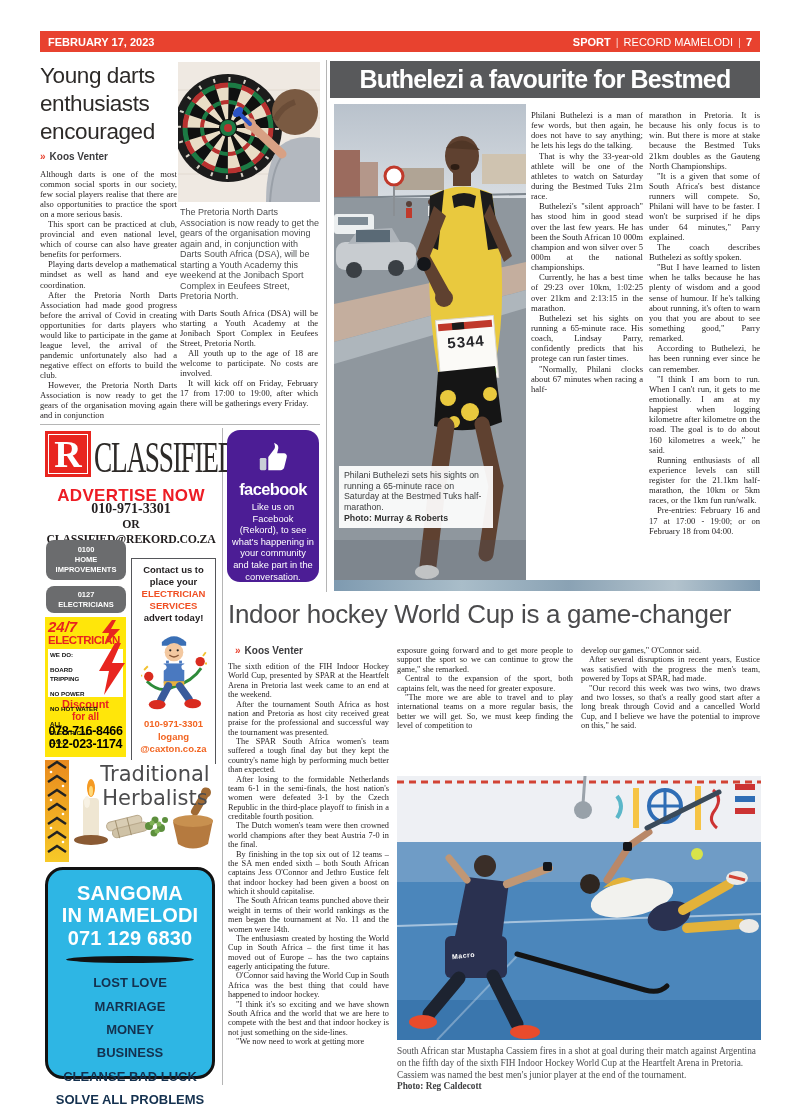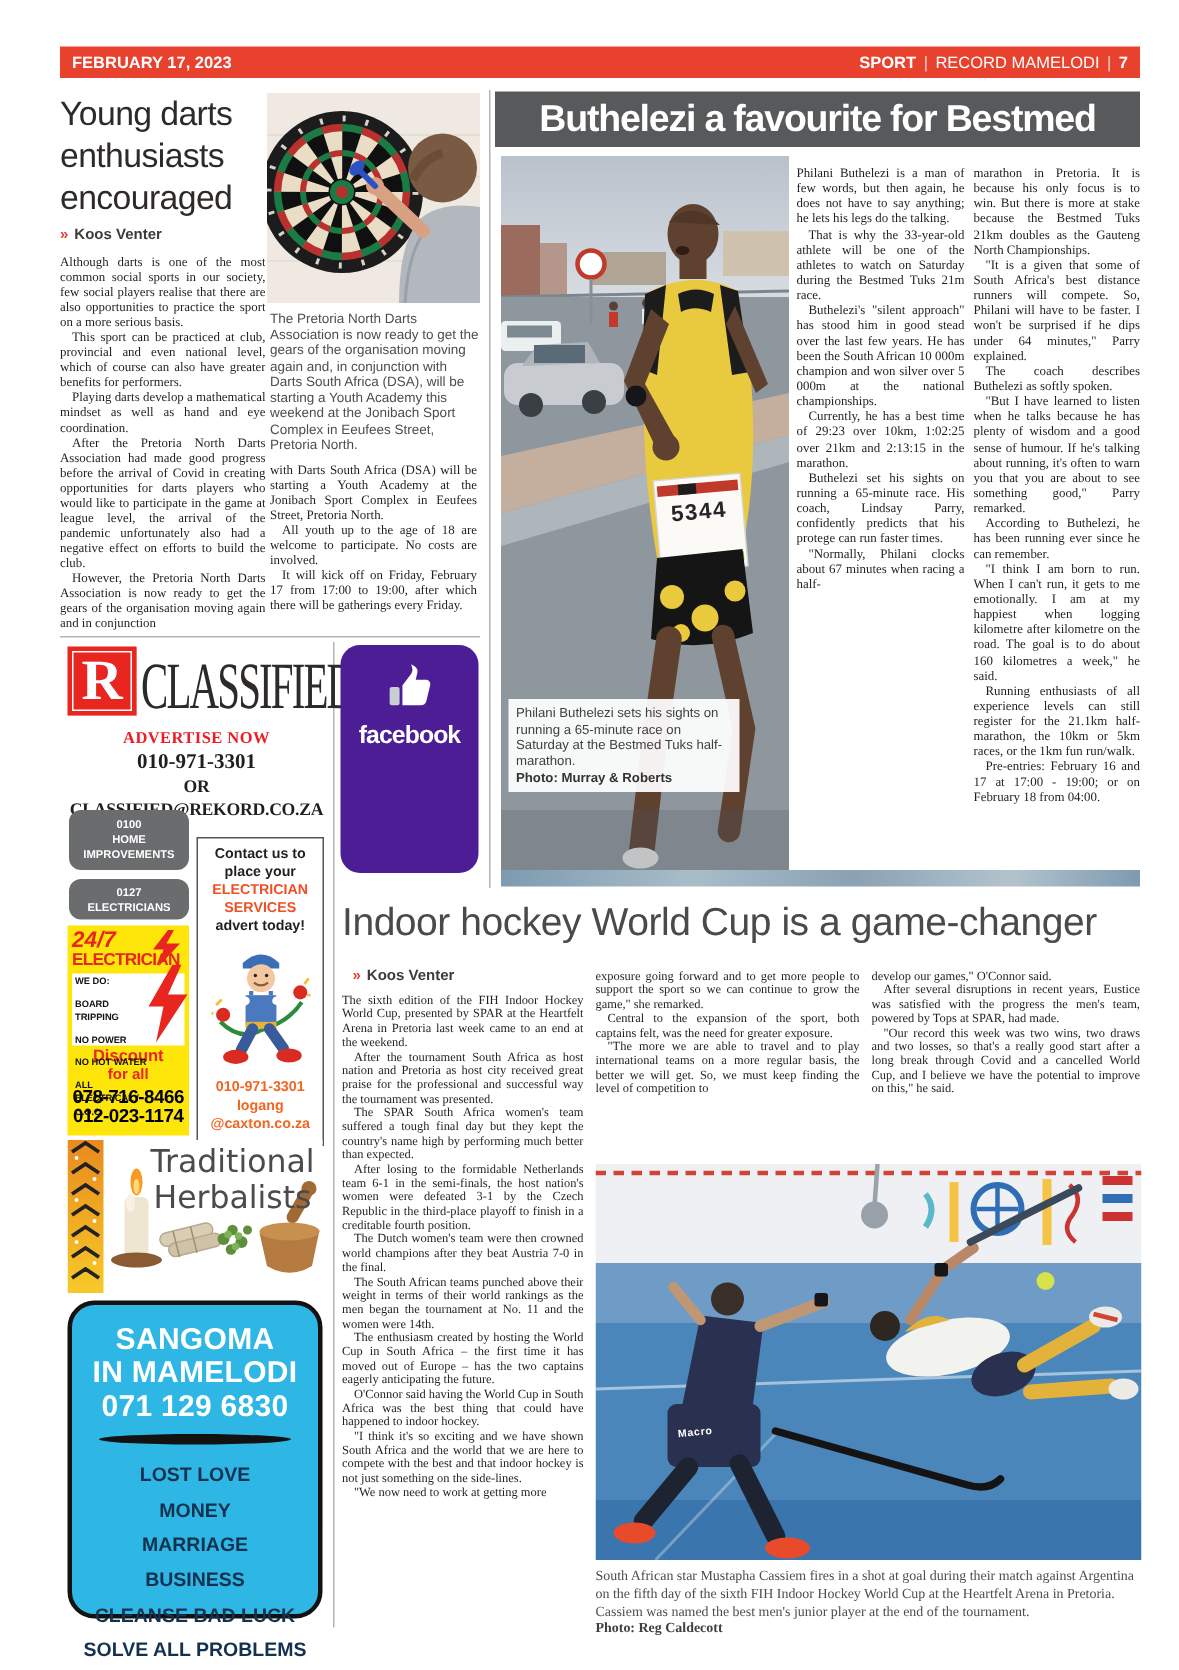--- a/index.html
+++ b/index.html
@@ -52,21 +52,21 @@
   .bstrip{left:334px;top:580px;width:426px;height:11px;
           background:linear-gradient(90deg,#7e9ab0,#a9bdc9 30%,#8aa2b4 55%,#b3c3cd 80%,#7e9ab0);}
 
   
   .rlogo{left:45px;top:431px;width:46px;height:46px;background:#e8251f;display:flex;align-items:center;
          justify-content:center;color:#fff;font-family:"Liberation Serif",serif;font-weight:bold;
          font-size:38px;box-shadow:inset 0 0 0 3px #e8251f, inset 0 0 0 4px #fff;}
   .clword{left:94px;top:436px;font-family:"Liberation Serif",serif;font-size:44px;line-height:1;
           color:#2d2a28;letter-spacing:-2px;transform:scaleX(.62);transform-origin:left;}
   .advnow{left:45px;top:486px;width:172px;text-align:center;color:#ed1c24;font-weight:bold;
-          font-family:Liberation Serif, serif;font-size:11px;letter-spacing:.3px;}
+          font-family:Liberation Sans, sans-serif;font-size:17px;letter-spacing:.3px;}
   .clphone{left:45px;top:501px;width:172px;text-align:center;font-weight:bold;font-size:14px;
            font-family:"Liberation Serif",serif;}
   .clmail{left:41px;top:517px;width:180px;text-align:center;font-weight:bold;font-size:11.8px;
           font-family:"Liberation Serif",serif;letter-spacing:-.2px;}
   .catbtn{background:#6b6c6e;border-radius:8px;color:#fff;display:flex;flex-direction:column;
           align-items:center;justify-content:center;font-family:"Liberation Sans",sans-serif;
           font-weight:bold;font-size:7.5px;line-height:1.3;text-align:center;padding:2px;}
   .btn1{left:46px;top:540px;width:80px;height:40px;}
   .btn2{left:46px;top:586px;width:80px;height:27px;}
   .contactbox{left:131px;top:540px;width:85px;height:206px;border:1px solid #55565a;
@@ -340,20 +340,21 @@
   </div>
 
   <div class="abs fb">
     <span>
       <svg width="34" height="34" viewBox="0 0 36 36">
         <rect x="4" y="19" width="7" height="13" rx="1.5" fill="#c9ced6"></rect>
         <path d="M13 32 V18 l6.2-8.3 c1-1.4 1.1-3 .6-4.4 L19.2 3 l2.6 1.6 c1.5 1 2.1 2.6 1.8 4.3 L22.4 14 h7.2 c2 0 3.5 1.9 3 3.9 l-2.7 11 c-.4 1.8-2 3.1-3.8 3.1 H13 Z" fill="#fff"></path>
       </svg>
     </span>
     <span class="logo">facebook</span>
+    <span class="txt">Like us on Facebook (Rekord), to see what's happening in your community and take part in the conversation.</span>
   </div>
 
   <div class="abs elad">
     <svg class="bolt" style="right:6px;top:3px;" width="18" height="24" viewBox="0 0 18 24">
       <polygon points="10,0 0,13 7,13 4,24 18,9 9,9 14,0" fill="#e8251f"></polygon>
     </svg>
     <div class="t1">24/7</div>
     <div class="t2">ELECTRICIAN</div>
     <div class="webox">
       <svg class="bolt" style="right:-2px;top:-6px;" width="26" height="52" viewBox="0 0 26 52">
@@ -427,38 +428,39 @@
     <span style="display:block;">Herbalists</span>
   </div>
 
   <div class="abs sang">
     <div class="t">SANGOMA</div>
     <div class="t">IN MAMELODI</div>
     <div class="t">071 129 6830</div>
     <div class="swoosh"></div>
     <div class="list">
         <p>LOST LOVE</p>
+        <p>MARRIAGE</p>
         <p>MONEY</p>
-        <p>MARRIAGE</p>
         <p>BUSINESS</p>
         <p>CLEANSE BAD LUCK</p>
         <p>SOLVE ALL PROBLEMS</p>
       </div>
   </div>
 
   <h2 class="abs hock-h" style="margin:0;font-weight:400;">Indoor hockey World Cup is a game-changer</h2>
   <div class="abs byline hock-by">
     <span class="mk">»</span><span>Koos Venter</span>
   </div>
   <div class="abs ser hcol1">
       <p>The sixth edition of the FIH Indoor Hockey World Cup, presented by SPAR at the Heartfelt Arena in Pretoria last week came to an end at the weekend.</p>
       <p>After the tournament South Africa as host nation and Pretoria as host city received great praise for the professional and successful way the tournament was presented.</p>
       <p>The SPAR South Africa women's team suffered a tough final day but they kept the country's name high by performing much better than expected.</p>
       <p>After losing to the formidable Netherlands team 6-1 in the semi-finals, the host nation's women were defeated 3-1 by the Czech Republic in the third-place playoff to finish in a creditable fourth position.</p>
       <p>The Dutch women's team were then crowned world champions after they beat Austria 7-0 in the final.</p>
+      <p>By finishing in the top six out of 12 teams – the SA men ended sixth – both South African captains Jess O'Connor and Jethro Eustice felt that indoor hockey had been given a boost on which it should capitalise.</p>
       <p>The South African teams punched above their weight in terms of their world rankings as the men began the tournament at No. 11 and the women were 14th.</p>
       <p>The enthusiasm created by hosting the World Cup in South Africa – the first time it has moved out of Europe – has the two captains eagerly anticipating the future.</p>
       <p>O'Connor said having the World Cup in South Africa was the best thing that could have happened to indoor hockey.</p>
       <p>"I think it's so exciting and we have shown South Africa and the world that we are here to compete with the best and that indoor hockey is not just something on the side-lines.</p>
       <p>"We now need to work at getting more</p>
     </div>
   <div class="abs ser hcol2">
       <p>exposure going forward and to get more people to support the sport so we can continue to grow the game," she remarked.</p>
       <p>Central to the expansion of the sport, both captains felt, was the need for greater exposure.</p>
       <p>"The more we are able to travel and to play international teams on a more regular basis, the better we will get. So, we must keep finding the level of competition to</p>

